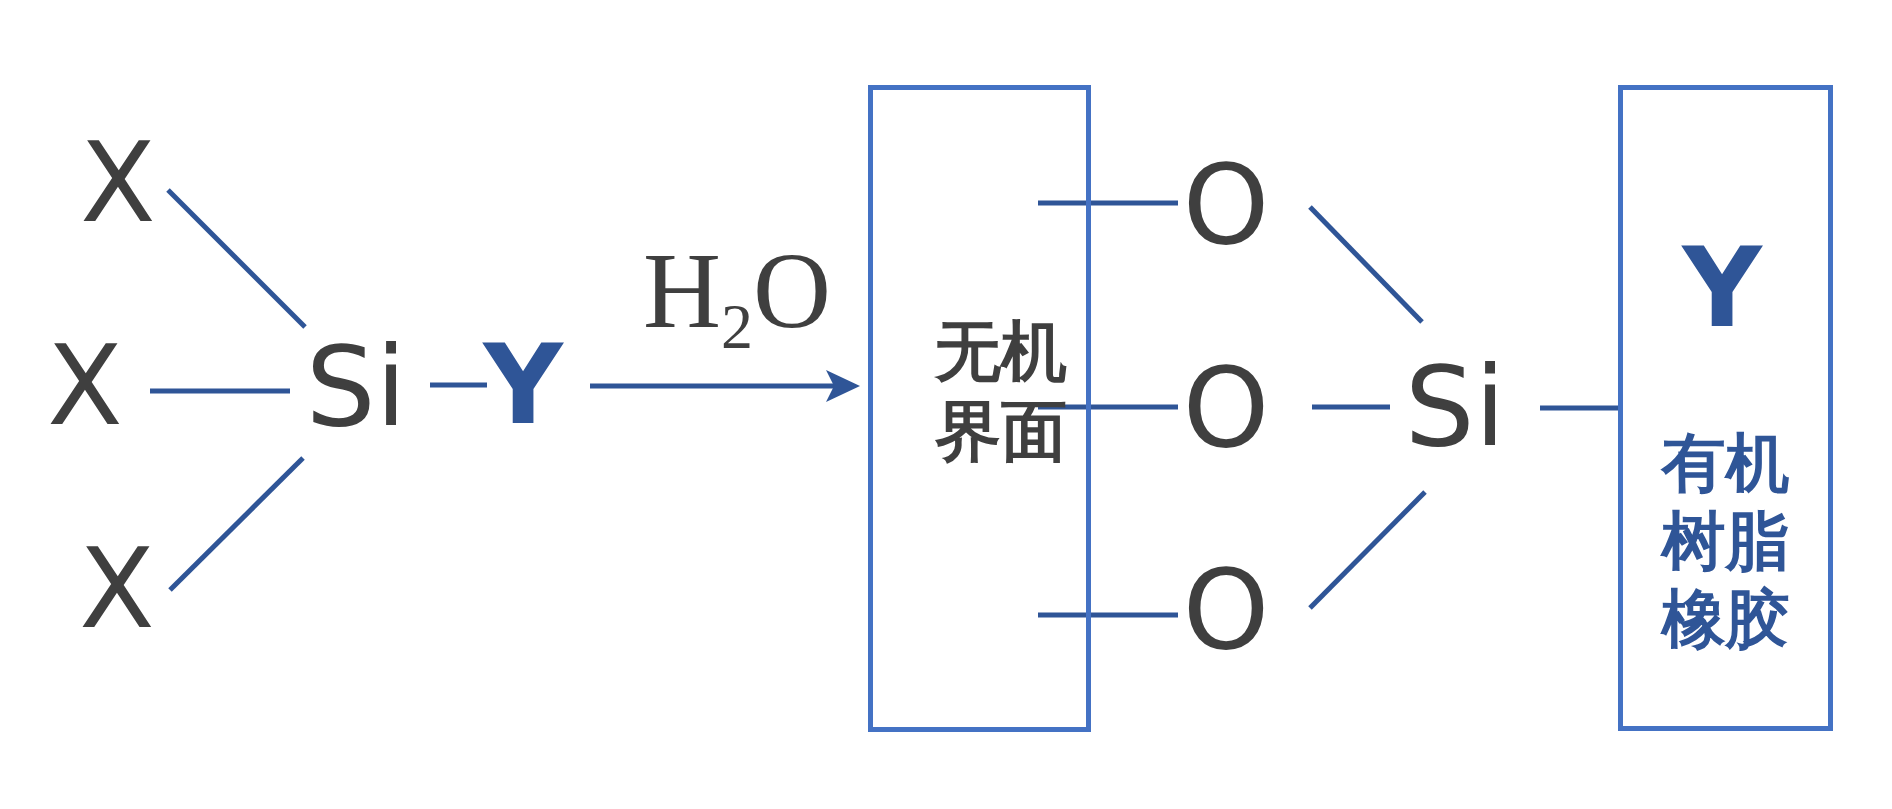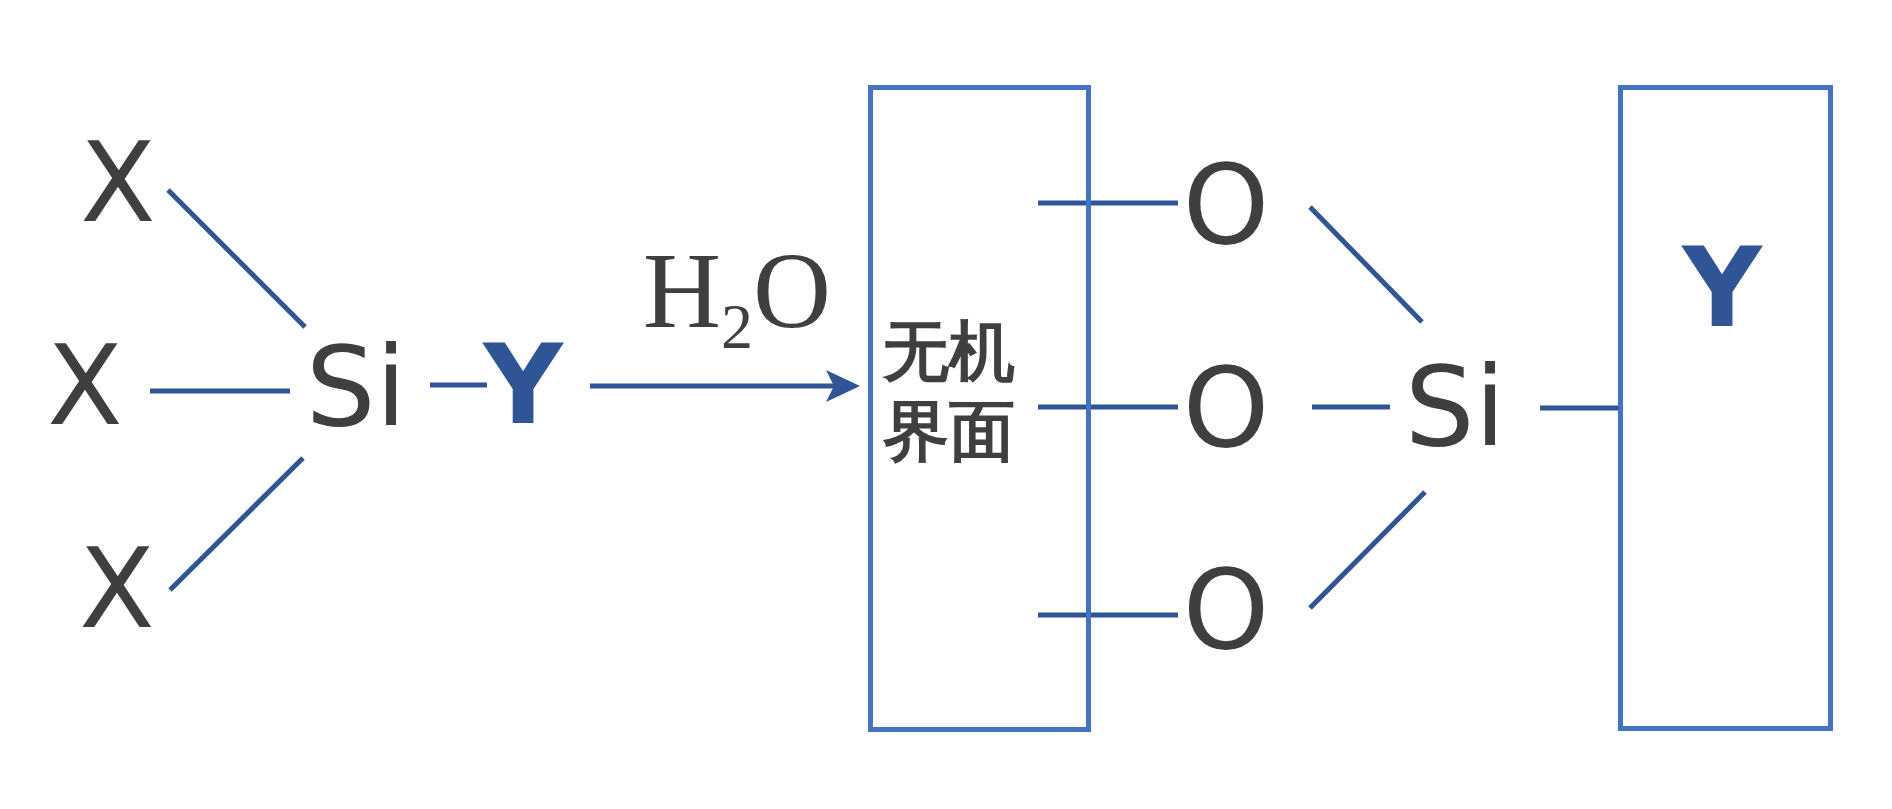--- a/index.html
+++ b/index.html
@@ -40,21 +40,21 @@
     background:transparent;
   }
   .cjk{
     position:absolute;
     text-align:center;
     font-weight:bold;
     color:var(--text-dark);
     font-family:"DejaVu Sans","Liberation Sans",sans-serif;
     white-space:nowrap;
   }
-  #inorganic-label{left:860px;top:312px;width:178px;font-size:66px;line-height:80px;}
+  #inorganic-label{left:912px;top:312px;width:178px;font-size:66px;line-height:80px;}
   #organic-label{left:1618px;top:424px;width:215px;font-size:64px;line-height:78px;color:var(--bond-blue);}
   #watermark{
     position:absolute;left:950px;top:460px;transform:translate(-50%,-50%);
     font-size:31px;color:var(--watermark-gray);letter-spacing:0.5px;white-space:nowrap;
   }
 </style>
 </head>
 <body>
 
 <div id="canvas">
@@ -96,15 +96,20 @@
     <div>界面</div>
   </div>
 
   <div class="atom" style="left:1226px;top:205px;">O</div>
   <div class="atom" style="left:1226px;top:408px;">O</div>
   <div class="atom" style="left:1226px;top:610px;">O</div>
   <div class="atom" style="left:1455px;top:407px;">Si</div>
 
   <div class="frame" style="left:1618px;top:85px;width:215px;height:646px;"></div>
   <div class="atom blue" style="left:1722px;top:288px;">Y</div>
+  <div class="cjk" id="organic-label">
+    <div>有机</div>
+    <div>树脂</div>
+    <div>橡胶</div>
+  </div>
 
 
 </div>
 
 </body></html>

